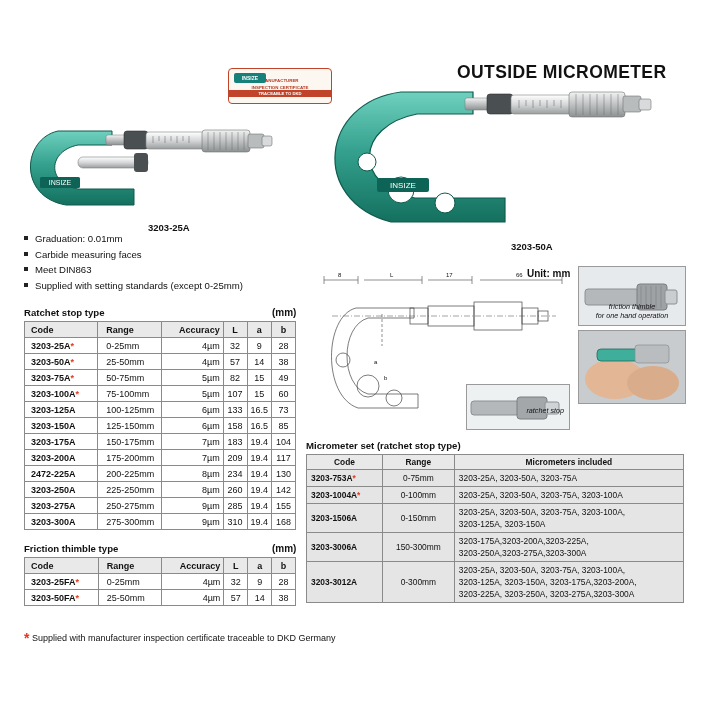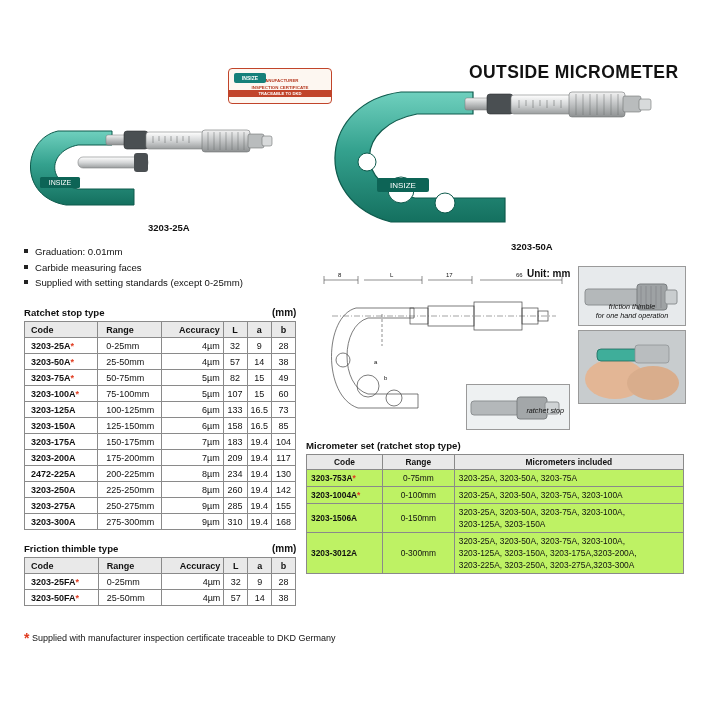--- a/index.html
+++ b/index.html
@@ -12,21 +12,20 @@
     position: relative;
     overflow: hidden;
   }
   .page { position:relative; width:702px; height:702px; }
 
   
   .title {
     position:absolute; left:457px; top:62px;
     font-size:17.5px; font-weight:bold; letter-spacing:0.4px;
     color:#111;
-    margin-left:12px;
   }
 
   
   .stamp {
     position:absolute; left:228px; top:68px; width:104px; height:36px;
     border:1px solid #c1442a; border-radius:4px;
     background:#fdf7f1;
     overflow:hidden;
   }
   .stamp .st-top {
@@ -43,21 +42,21 @@
     background:#16807a; border-radius:2px;
     color:#fff; font-size:5px; text-align:center; line-height:10px; font-weight:bold;
   }
 
   
   .mic { position:absolute; }
 
   .caption { position:absolute; font-size:9.5px; font-weight:bold; color:#111; }
 
   
-  .bullets { position:absolute; left:24px; top:244px; width:290px; }
+  .bullets { position:absolute; left:24px; top:231px; width:290px; }
   .bullets li {
     list-style:none; font-size:9.6px; line-height:15.6px; color:#111;
     position:relative; padding-left:11px;
   }
   .bullets li:before {
     content:""; position:absolute; left:0; top:5px;
     width:4px; height:4px; background:#222;
   }
   .bullets ul { margin:0; padding:0; }
 
@@ -86,21 +85,21 @@
     font-weight:bold;
   }
   table.data td.code, table.data th.code { text-align:left; padding-left:6px; font-weight:bold; }
   table.data td.rng, table.data th.rng { text-align:left; padding-left:8px; }
   table.data td.acc, table.data th.acc { text-align:right; padding-left:10px; }
   .star { color:#e03a1e; font-weight:bold; }
 
   
   table.setbl { border-collapse:collapse; font-size:8.4px; position:absolute; }
   table.setbl th, table.setbl td {
-    border:1px solid #8a8a8a; padding:2px 4px; color:#111; background:#bef264;
+    border:1px solid #8a8a8a; padding:2px 4px; color:#111; background:#e5e5e5;
     vertical-align:middle;
   }
   table.setbl thead th { background:#e9e9e9; font-weight:bold; text-align:center; }
   table.setbl td.code { font-weight:bold; text-align:left; white-space:nowrap; }
   table.setbl td.rng { text-align:center; white-space:nowrap; }
   table.setbl td.inc { text-align:left; line-height:12px; }
 
   
   .footnote {
     position:absolute; left:24px; top:630px; font-size:9px; color:#111;
@@ -225,20 +224,21 @@
 
     <rect x="72" y="108" width="52" height="14" rx="2" fill="#0d6456"></rect>
     <text x="98" y="118" font-size="8" fill="#ffffff" text-anchor="middle" font-family="Liberation Sans">INSIZE</text>
   </svg>
   <div class="caption" style="left:511px; top:241px;">3203-50A</div>
 
   <div class="bullets">
     <ul>
       <li>Graduation: 0.01mm</li>
       <li>Carbide measuring faces</li>
+      <li>Meet DIN863</li>
       <li>Supplied with setting standards (except 0-25mm)</li>
     </ul>
   </div>
 
   <div class="tbl-title" style="left:24px; top:307px;">Ratchet stop type</div>
   <div class="unit-mm" style="left:272px; top:307px;">(mm)</div>
 
   <table class="data" style="left:24px; top:321px; width:272px;">
     <thead>
       <tr>
@@ -488,20 +488,26 @@
           <td class="rng">0-100mm</td>
           <td class="inc" style="white-space: pre-line;">3203-25A, 3203-50A, 3203-75A, 3203-100A</td>
         </tr>
         <tr>
           <td class="code">3203-1506A</td>
           <td class="rng">0-150mm</td>
           <td class="inc" style="white-space: pre-line;">3203-25A, 3203-50A, 3203-75A, 3203-100A,
 3203-125A, 3203-150A</td>
         </tr>
         <tr>
+          <td class="code">3203-3006A</td>
+          <td class="rng">150-300mm</td>
+          <td class="inc" style="white-space: pre-line;">3203-175A,3203-200A,3203-225A,
+3203-250A,3203-275A,3203-300A</td>
+        </tr>
+        <tr>
           <td class="code">3203-3012A</td>
           <td class="rng">0-300mm</td>
           <td class="inc" style="white-space: pre-line;">3203-25A, 3203-50A, 3203-75A, 3203-100A,
 3203-125A, 3203-150A, 3203-175A,3203-200A,
 3203-225A, 3203-250A, 3203-275A,3203-300A</td>
         </tr>
       </tbody>
   </table>
 
 </div>

